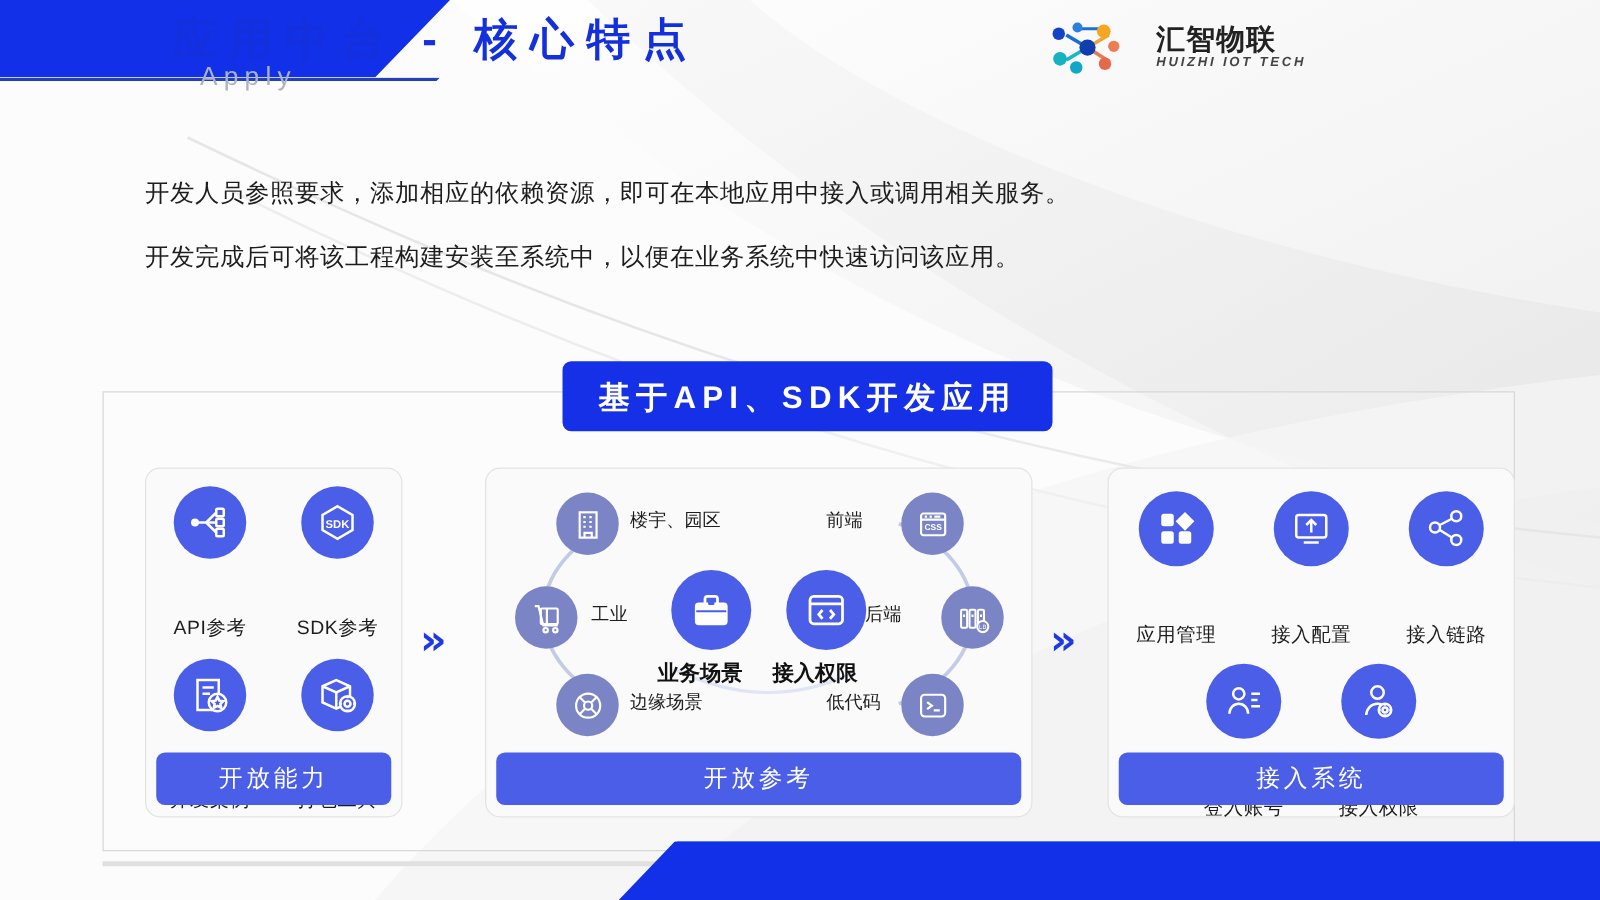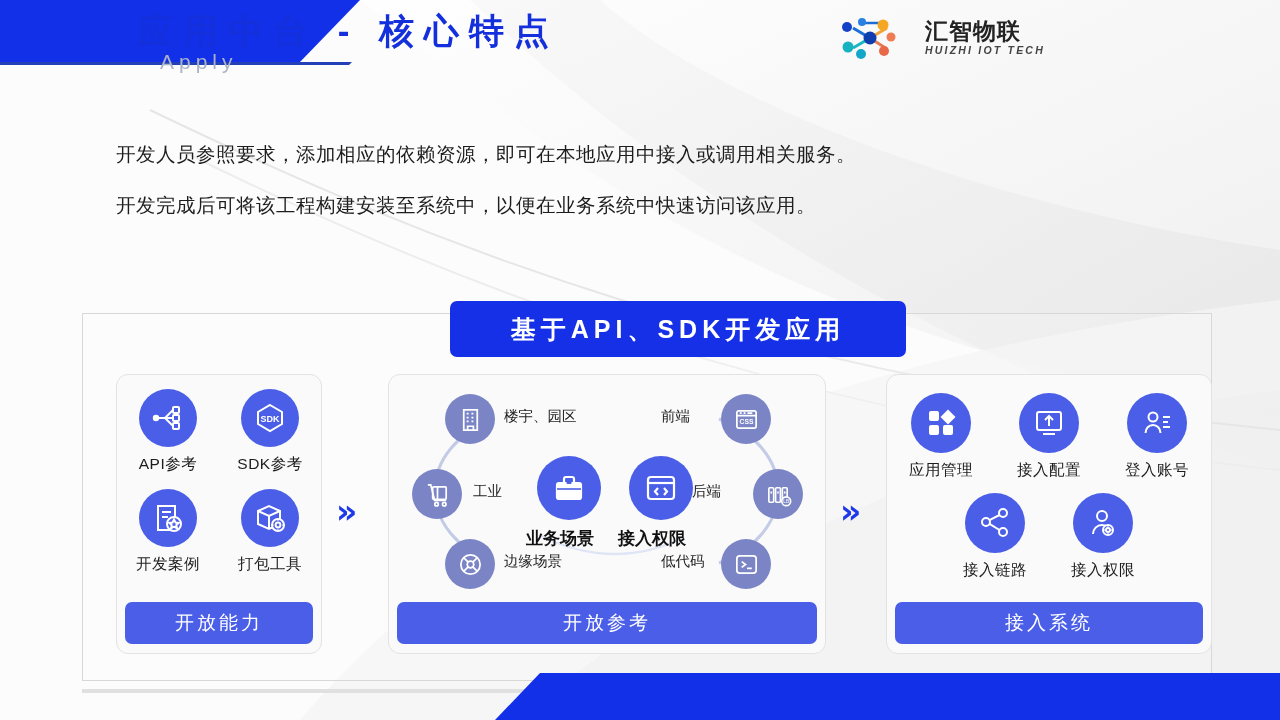--- a/index.html
+++ b/index.html
@@ -50,24 +50,24 @@
   .para2 { top:192px; }
 
   
   .outer {
     position:absolute; left:82px; top:313px; width:1130px; height:368px;
     border:1px solid #d8d8d8; background:rgba(255,255,255,.18); z-index:3;
   }
 
   
   .banner {
-    position:absolute; left:450px; top:289px; width:456px; height:56px;
+    position:absolute; left:450px; top:289px; width:392px; height:56px;
     background:#1630E8; border-radius:7px; z-index:6;
     display:flex; align-items:center; justify-content:center;
-    color:#fff; font-size:25px; font-weight:bold; letter-spacing:5px;margin-top:12px;
+    color:#fff; font-size:25px; font-weight:bold; letter-spacing:5px;
   }
 
   
   .card {
     position:absolute; background:#fafafa; border:1px solid #e3e3e3;
     border-radius:12px; z-index:4;
   }
   .card-left   { left:116px; top:374px; width:206px; height:280px; }
   .card-mid    { left:388px; top:374px; width:438px; height:280px; }
   .card-right  { left:886px; top:374px; width:326px; height:280px; }
@@ -75,21 +75,21 @@
   .pill {
     position:absolute; left:8px; right:8px; bottom:9px; height:42px;
     background:#4A5EE8; border-radius:7px;
     display:flex; align-items:center; justify-content:center;
     color:#fff; font-size:19px; font-weight:normal; letter-spacing:3px;
   }
 
   
   .tiles { position:absolute; left:0; right:0; top:14px; display:flex; flex-wrap:wrap;
            justify-content:center; }
-  .tile { display:flex; flex-direction:column; align-items:center; }
+  .tile { display:flex; flex-direction:column; align-items:center;gap:38px; }
   .tile .circ {
     border-radius:50%; background:#4A5EE8; display:flex; align-items:center; justify-content:center;
   }
   .tile .lbl { font-size:15.5px; color:#1d1d1d; margin-top:7px; letter-spacing:.5px; white-space:nowrap; }
 
   .card-left .tiles { gap:4px 18px; }
   .card-left .circ { width:58px; height:58px; }
   .card-left .tile { width:84px; margin-bottom:10px; }
 
   .card-right .tiles { gap:2px 14px; top:18px; }
@@ -375,38 +375,38 @@
           <path d="M17 20V11"></path>
           <path d="M13 14l4-4 4 4"></path>
         </svg>
       </div>
       <div class="lbl">接入配置</div>
     </div>
 
     <div class="tile">
       <div class="circ">
         <svg width="34" height="34" viewBox="0 0 34 34" fill="none" stroke="#fff" stroke-width="2">
-          <circle cx="13" cy="11" r="4.5"></circle>
-          <path d="M5.5 27c0-4.5 3.4-8 7.5-8s7.5 3.5 7.5 8"></path>
-          <path d="M23 11h7M23 16h5M23 21h7"></path>
-        </svg>
-      </div>
-      <div class="lbl">登入账号</div>
-    </div>
-
-    <div class="tile">
-      <div class="circ">
-        <svg width="34" height="34" viewBox="0 0 34 34" fill="none" stroke="#fff" stroke-width="2">
           <circle cx="25" cy="7" r="4"></circle>
           <circle cx="8" cy="16" r="4"></circle>
           <circle cx="25" cy="26" r="4"></circle>
           <path d="M21.5 9L11.5 14.2M11.5 17.8L21.5 24"></path>
         </svg>
       </div>
       <div class="lbl">接入链路</div>
+    </div>
+
+    <div class="tile">
+      <div class="circ">
+        <svg width="34" height="34" viewBox="0 0 34 34" fill="none" stroke="#fff" stroke-width="2">
+          <circle cx="13" cy="11" r="4.5"></circle>
+          <path d="M5.5 27c0-4.5 3.4-8 7.5-8s7.5 3.5 7.5 8"></path>
+          <path d="M23 11h7M23 16h5M23 21h7"></path>
+        </svg>
+      </div>
+      <div class="lbl">登入账号</div>
     </div>
 
     <div class="tile">
       <div class="circ">
         <svg width="34" height="34" viewBox="0 0 34 34" fill="none" stroke="#fff" stroke-width="2">
           <circle cx="16" cy="10" r="5"></circle>
           <path d="M7 28c0-5 4-9 9-9s9 4 9 9"></path>
           <circle cx="22" cy="24" r="5" fill="#4A5EE8"></circle>
           <circle cx="22" cy="24" r="2"></circle>
           <path d="M22 19v1.6M22 27.4V29M17 24h1.6M25.4 24H27"></path>

